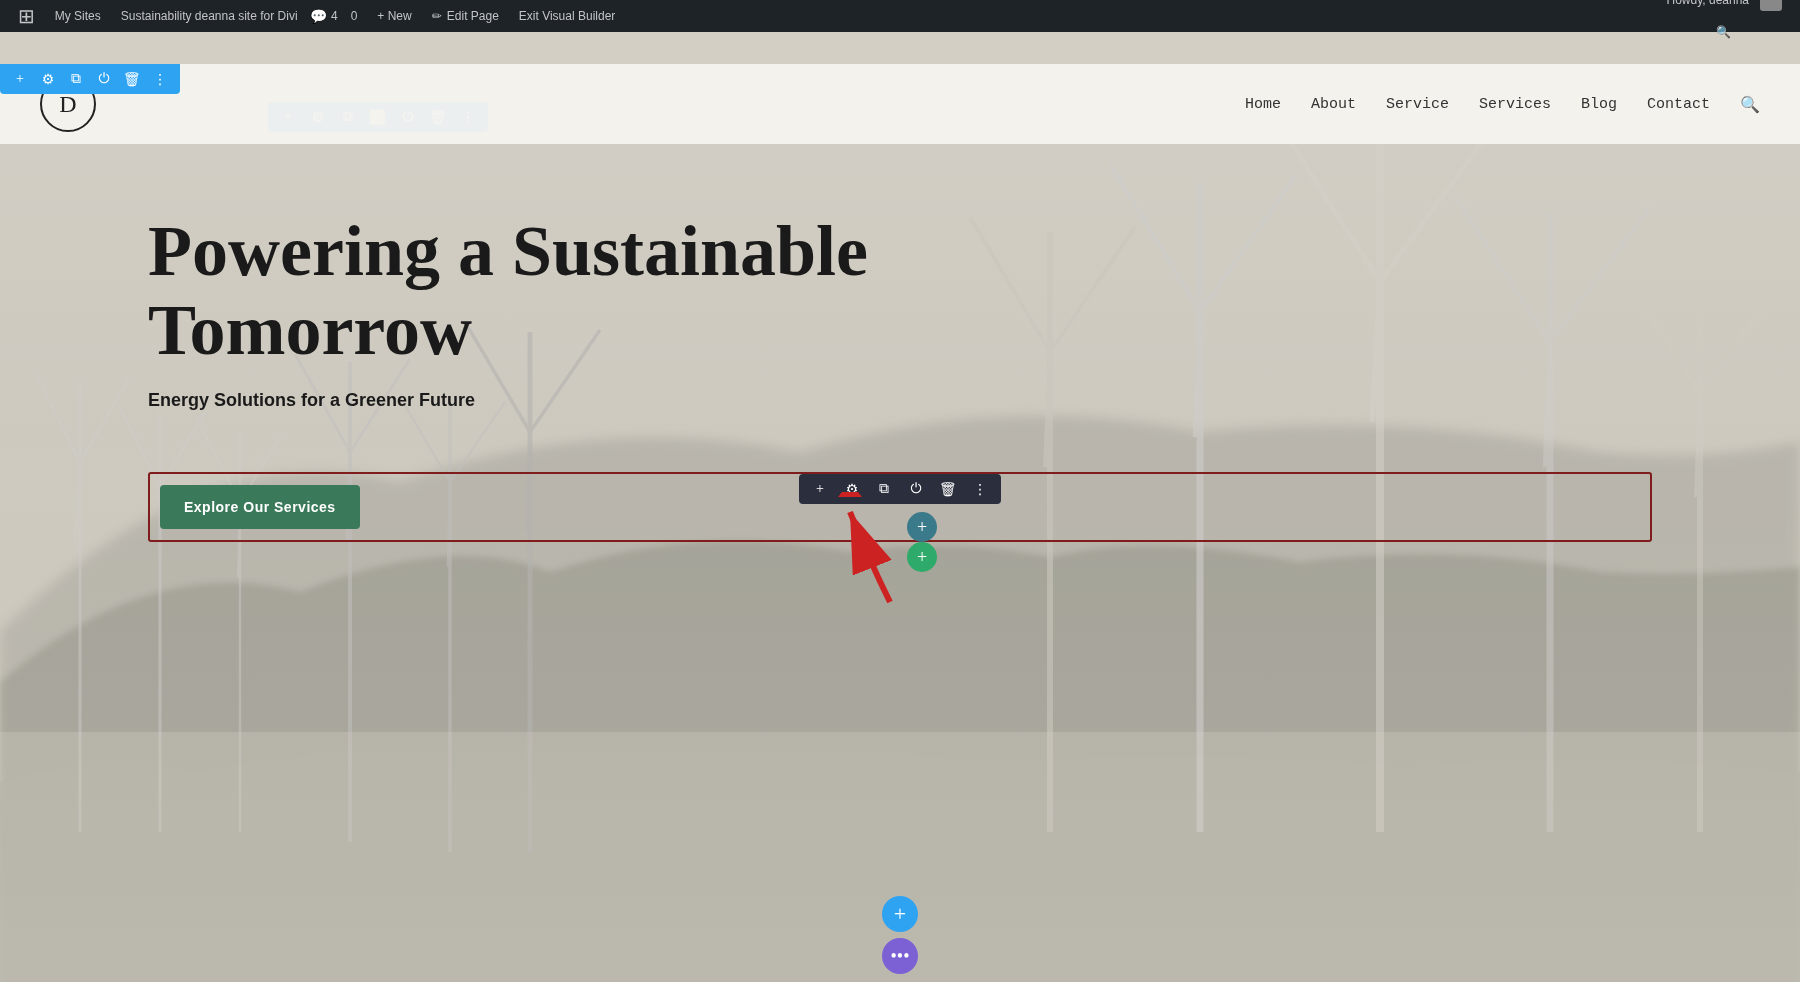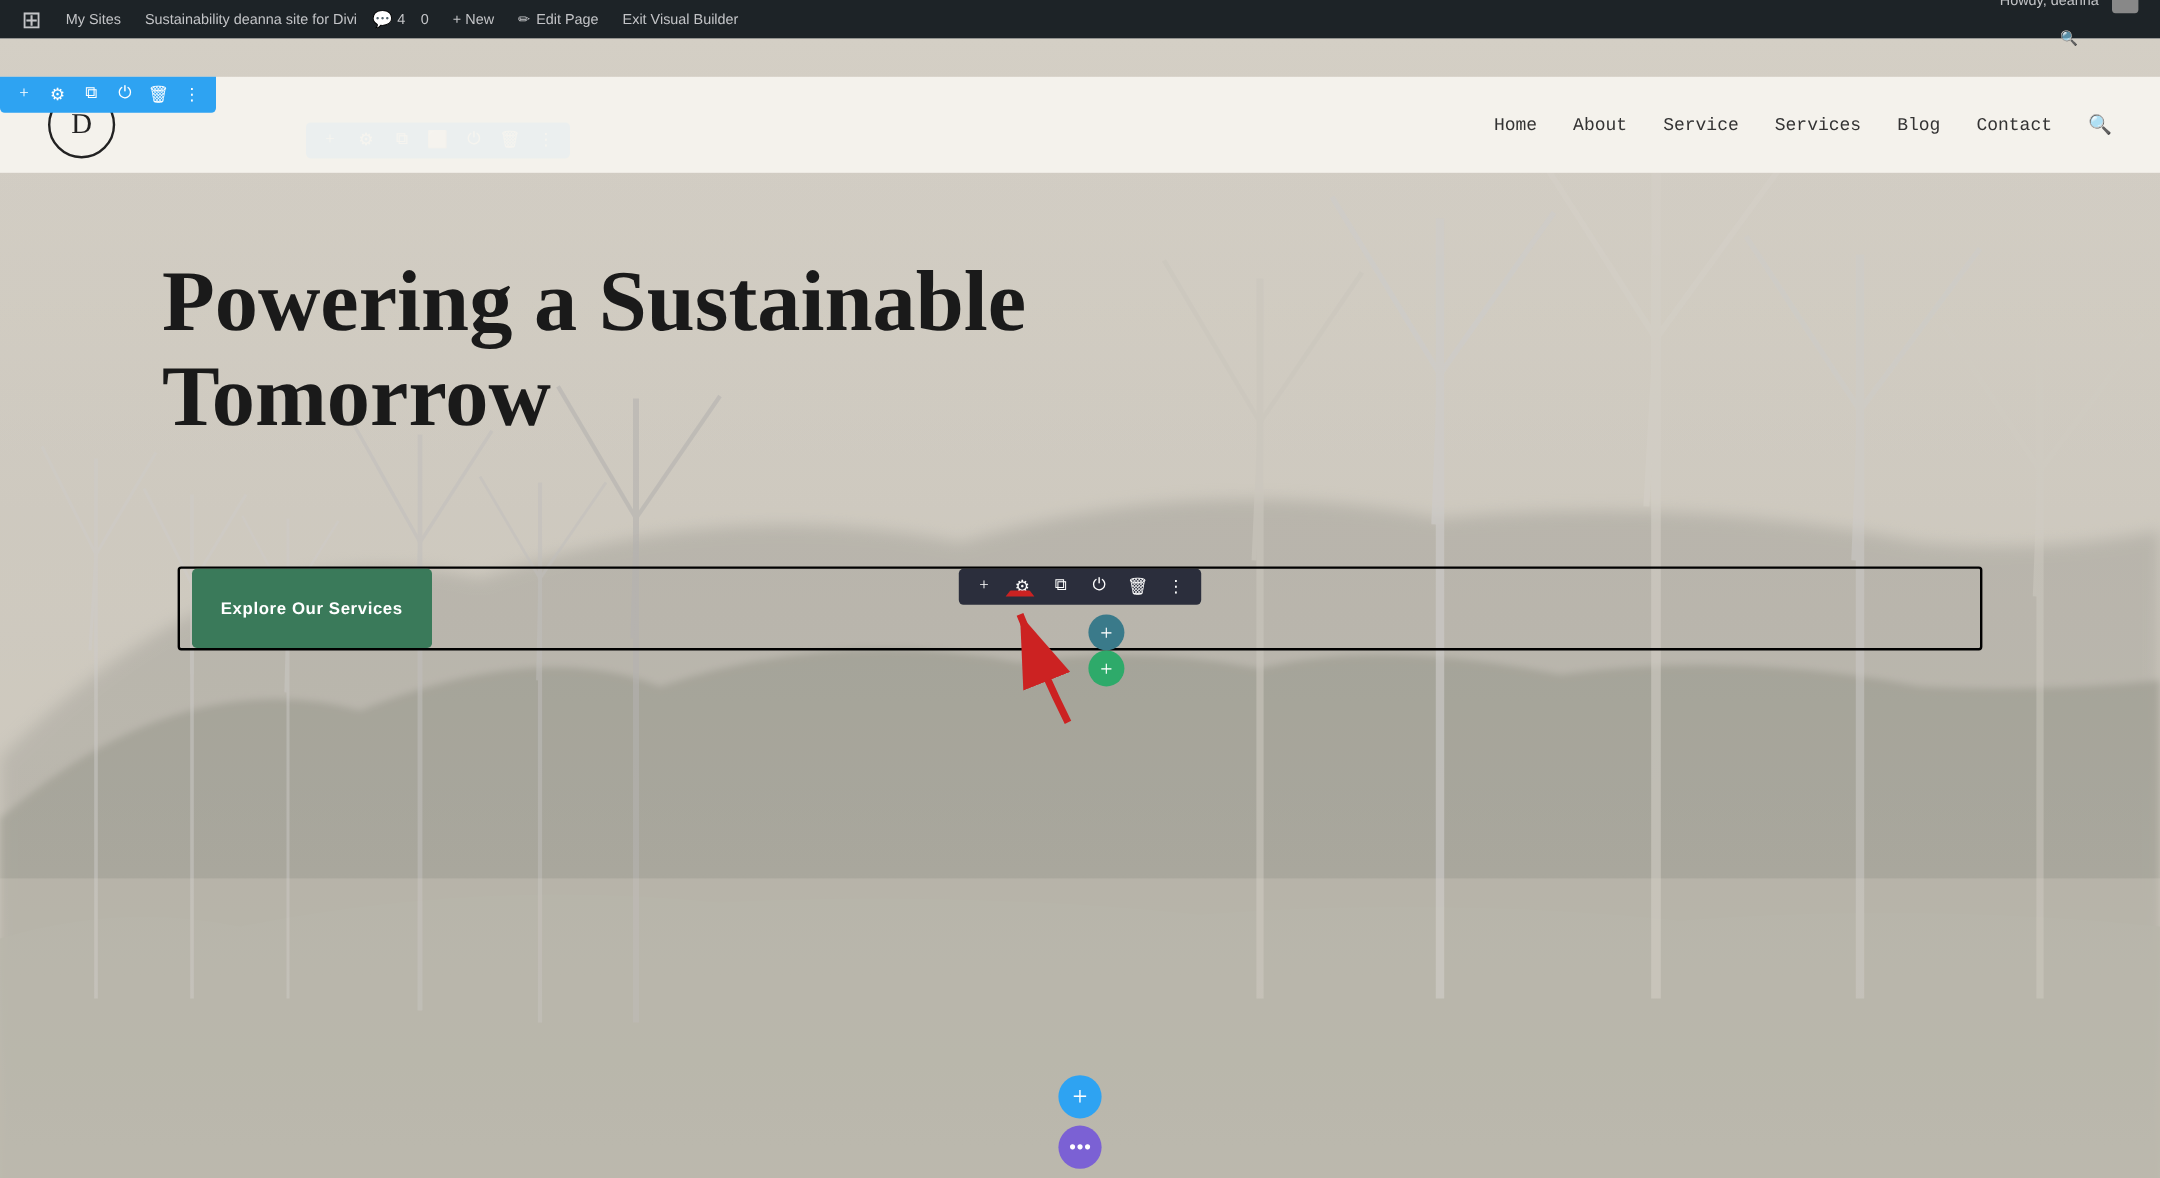--- a/index.html
+++ b/index.html
@@ -146,21 +146,21 @@
       left: 0;
       right: 0;
       height: 100%;
       z-index: 3;
     }
 
     
     #hero-content {
       position: absolute;
       top: 180px;
-      left: 135px;
+      left: 148px;
       z-index: 10;
     }
     #hero-title {
       font-size: 72px;
       font-weight: 800;
       color: #1a1a1a;
       line-height: 1.1;
       max-width: 900px;
       font-family: Georgia, 'Times New Roman', serif;
       margin-bottom: 20px;
@@ -172,25 +172,26 @@
       font-family: -apple-system, BlinkMacSystemFont, 'Segoe UI', sans-serif;
       margin-bottom: 40px;
     }
 
     
     #button-row {
       position: absolute;
       top: 440px;
       left: 148px;
       right: 148px;
-      border: 2px solid #000000;
+      border: 2px solid #7f1d1d;
       border-radius: 3px;
       height: 70px;
       z-index: 15;
       display: flex;
+      align-items: center;
       padding: 0 10px;
     }
 
     #explore-btn {
       background: #3a7a5a;
       color: #fff;
       border: none;
       padding: 14px 24px;
       font-size: 14px;
       font-weight: 600;
@@ -511,20 +512,21 @@
       <span class="toolbar-icon">+</span>
       <span class="toolbar-icon">⚙</span>
       <span class="toolbar-icon">⧉</span>
       <span class="toolbar-icon">⬜</span>
       <span class="toolbar-icon">⏻</span>
       <span class="toolbar-icon">🗑</span>
       <span class="toolbar-icon">⋮</span>
     </div>
 
     <h1 id="hero-title">Powering a Sustainable Tomorrow</h1>
+    <p id="hero-subtitle">Energy Solutions for a Greener Future</p>
   </div>
 
   <div id="button-row">
     <button id="explore-btn">Explore Our Services</button>
   </div>
 
   <div id="element-toolbar">
     <span class="et-icon">+</span>
     <span class="et-icon">⚙</span>
     <span class="et-icon">⧉</span>

